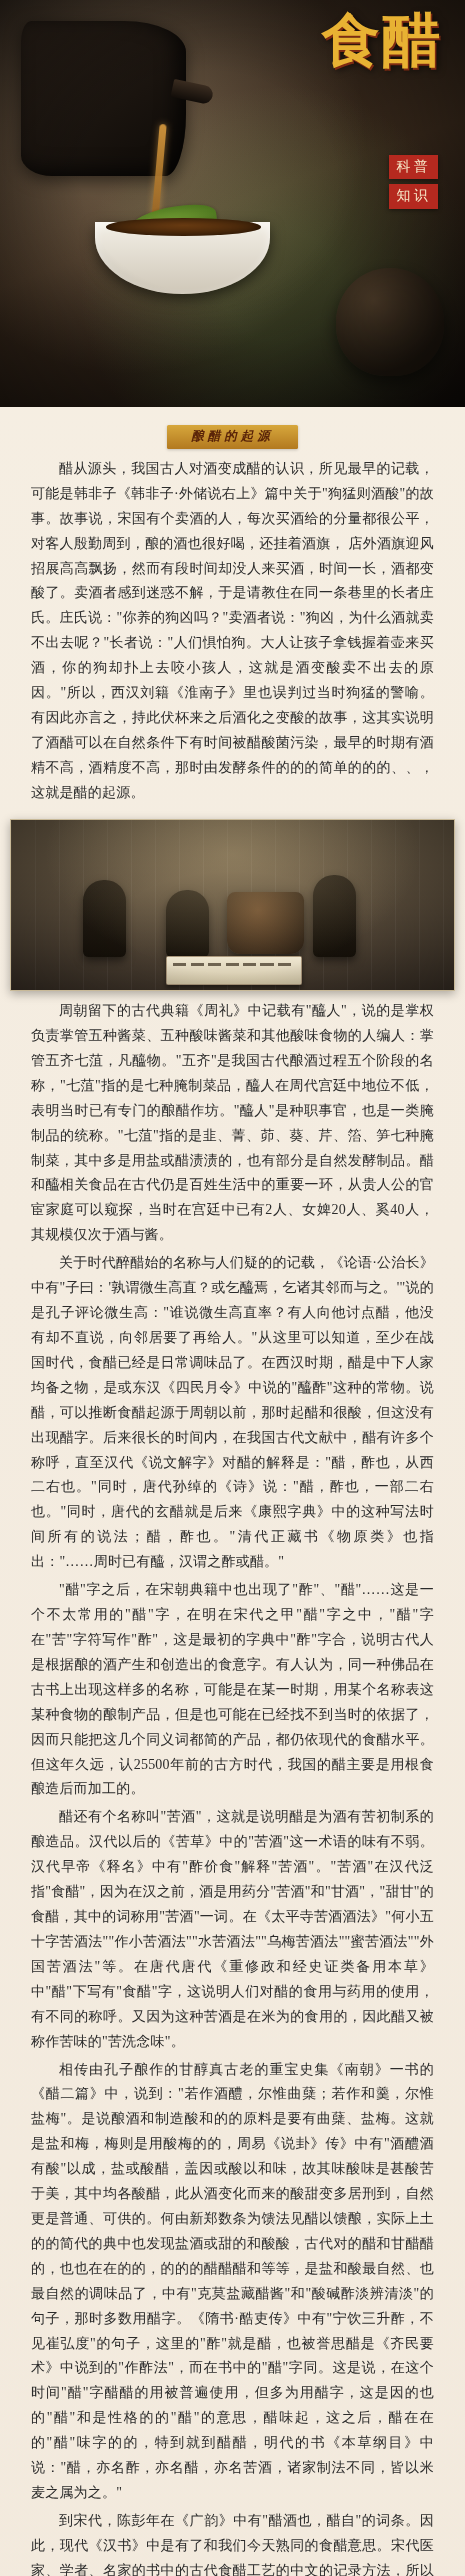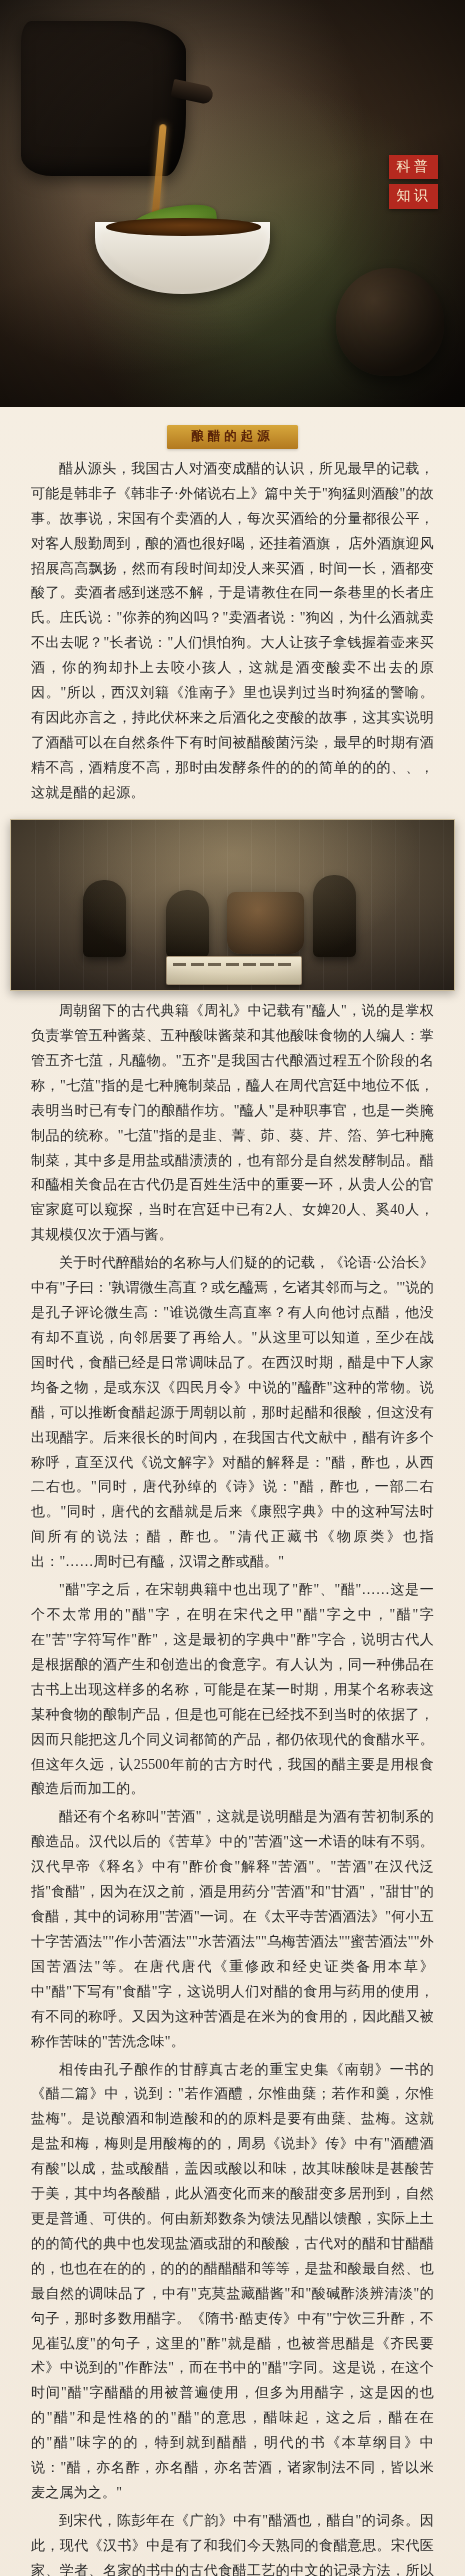--- a/index.html
+++ b/index.html
@@ -106,20 +106,21 @@
     font-size:14px;
     padding:3.1px 7.2px;
     letter-spacing:3.1px;
     box-shadow:0 1.5px 4.1px rgba(0,0,0,.45);
   }
 
   
   .sec-head{
     width:392px;margin:17.5px auto 3.1px auto;
     text-align:center;
+    font-style:italic;
   }
   .sec-head .bar{
     display:inline-block;
     background:linear-gradient(180deg,#d7a73c,#b3791f);
     color:#5a2408;
     font-size:12.4px;
     font-weight:bold;
     letter-spacing:4.1px;
     padding:3.6px 24px;
     border-radius:1.5px;
@@ -266,20 +267,23 @@
   <div class="hero">
     <div class="hero-photo">
       <div class="pot"></div>
       <div class="pour"></div>
       <div class="leaf"></div>
       <div class="bowl"></div>
       <div class="bowl-liquid"></div>
       <div class="crock"></div>
       <div class="vignette"></div>
     </div>
+    <div class="hero-title">
+      <span class="big">食醋</span>
+    </div>
     <div class="hero-sub">
       <span>科普</span>
       <span>知识</span>
     </div>
   </div>
 
   <div class="sec-head">
     <span class="bar">酿醋的起源</span>
   </div>
 

